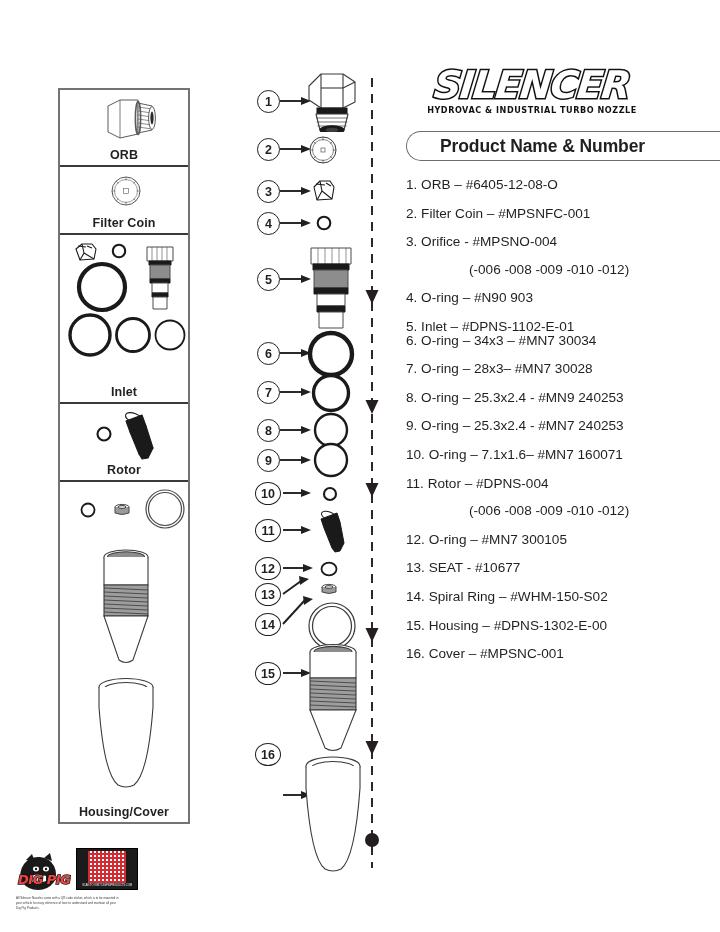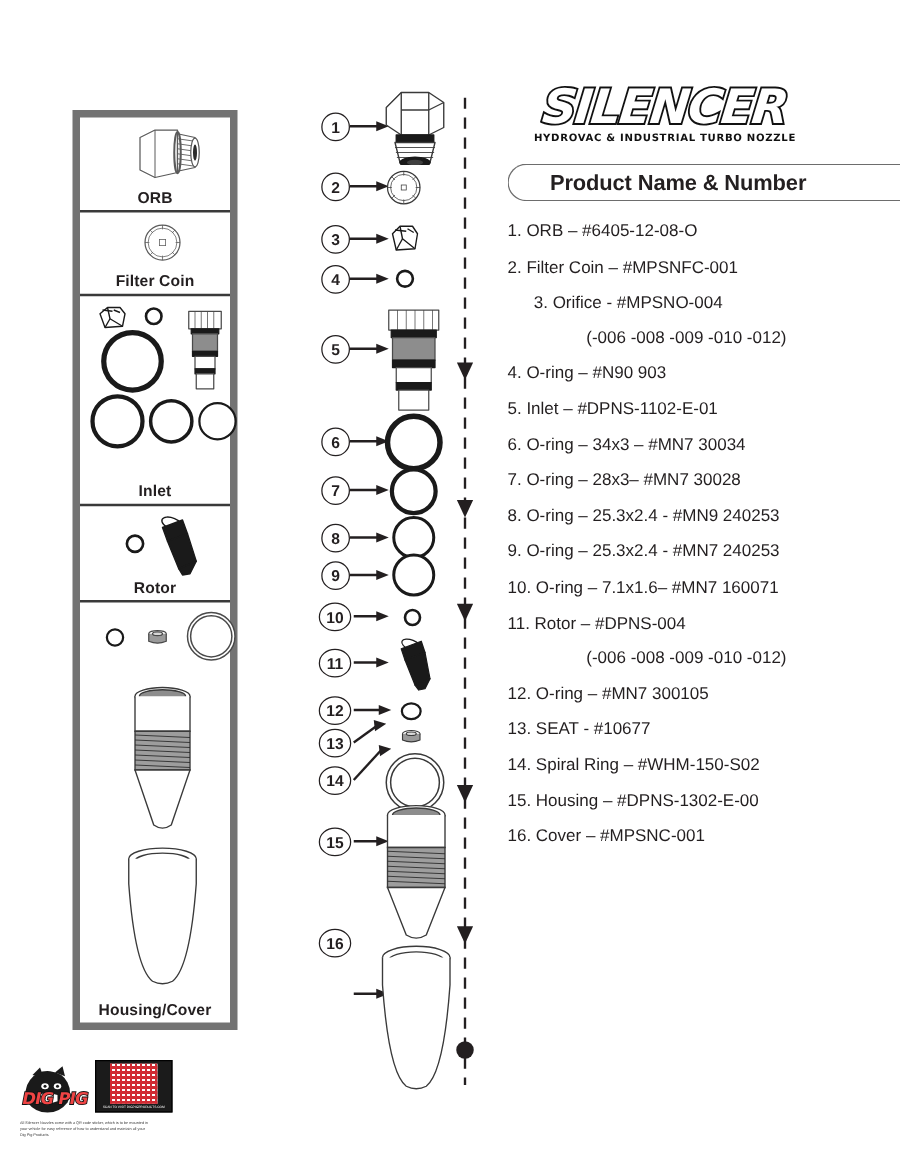--- a/index.html
+++ b/index.html
@@ -16,21 +16,21 @@
     color: #231f20;
   }
 
   
   #assembly-panel {
     position: absolute;
     left: 58px;
     top: 88px;
     width: 132px;
     height: 736px;
-    border: 6px solid #737373;
+    border: 2px solid #737373;
     box-sizing: border-box;
     display: flex;
     flex-direction: column;
   }
   .assembly-cell {
     position: relative;
     border-bottom: 2px solid #3a3a3a;
     box-sizing: border-box;
     display: flex;
     flex-direction: column;
@@ -606,25 +606,25 @@
   <div id="brand-tagline">HYDROVAC &amp; INDUSTRIAL TURBO NOZZLE</div>
 </div>
 
 <div id="section-header">
   <span id="section-header-title">Product Name &amp; Number</span>
 </div>
 
 <div id="parts-list">
     <div class="parts-line" style="margin-top: 0px;">1. ORB – #6405-12-08-O</div>
     <div class="parts-line" style="margin-top: 15px;">2. Filter Coin – #MPSNFC-001</div>
-    <div class="parts-line" style="margin-top: 15px; margin-left: 21px;">3. Orifice - #MPSNO-004</div>
+    <div class="parts-line" style="margin-top: 15px;">3. Orifice - #MPSNO-004</div>
     <div class="parts-line sub" style="margin-top: 14px;">(-006 -008 -009 -010 -012)</div>
     <div class="parts-line" style="margin-top: 15px;">4. O-ring – #N90 903</div>
     <div class="parts-line" style="margin-top: 15px;">5. Inlet – #DPNS-1102-E-01</div>
-    <div class="parts-line" style="margin-top: 15px;">6. O-ring – 34x3 – #MN7 30034</div>
+    <div class="parts-line" style="">6. O-ring – 34x3 – #MN7 30034</div>
     <div class="parts-line" style="margin-top: 15px;">7. O-ring – 28x3– #MN7 30028</div>
     <div class="parts-line" style="margin-top: 15px;">8. O-ring – 25.3x2.4 - #MN9 240253</div>
     <div class="parts-line" style="margin-top: 15px;">9. O-ring – 25.3x2.4 - #MN7 240253</div>
     <div class="parts-line" style="margin-top: 15px;">10. O-ring – 7.1x1.6– #MN7 160071</div>
     <div class="parts-line" style="margin-top: 15px;">11. Rotor – #DPNS-004</div>
     <div class="parts-line sub" style="margin-top: 14px;">(-006 -008 -009 -010 -012)</div>
     <div class="parts-line" style="margin-top: 15px;">12. O-ring – #MN7 300105</div>
     <div class="parts-line" style="margin-top: 15px;">13. SEAT - #10677</div>
     <div class="parts-line" style="margin-top: 15px;">14. Spiral Ring – #WHM-150-S02</div>
     <div class="parts-line" style="margin-top: 15px;">15. Housing – #DPNS-1302-E-00</div>

